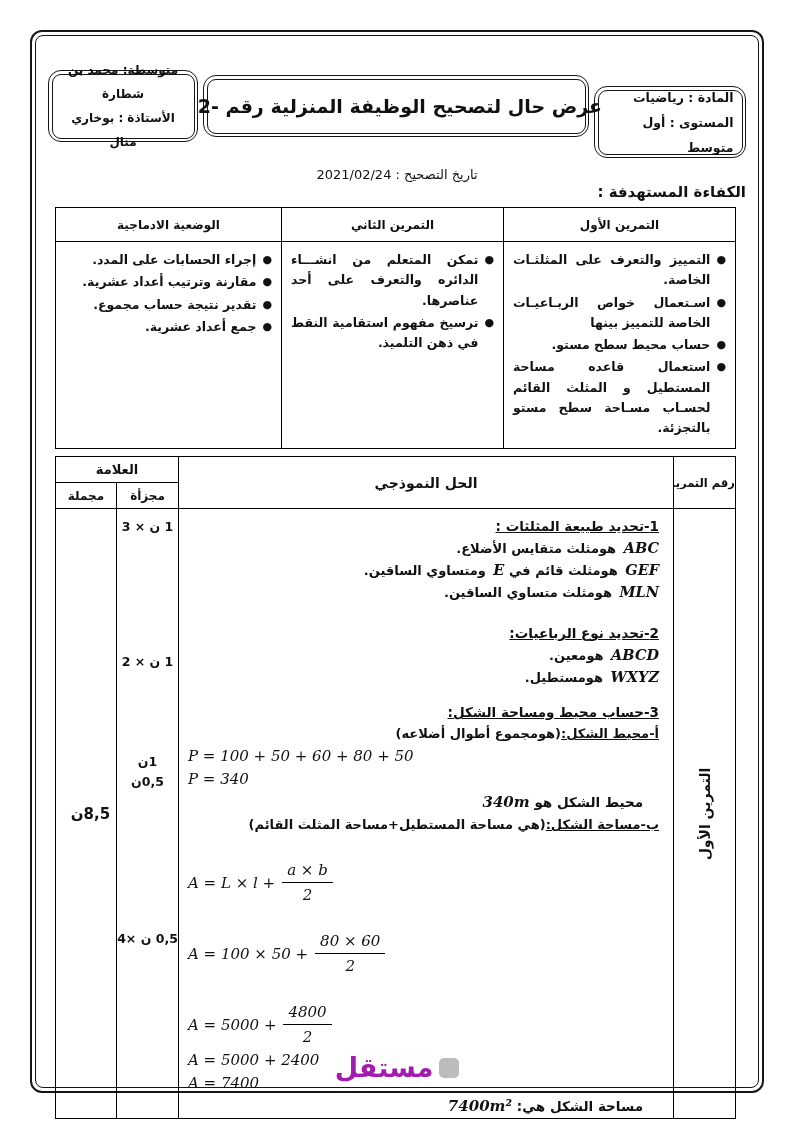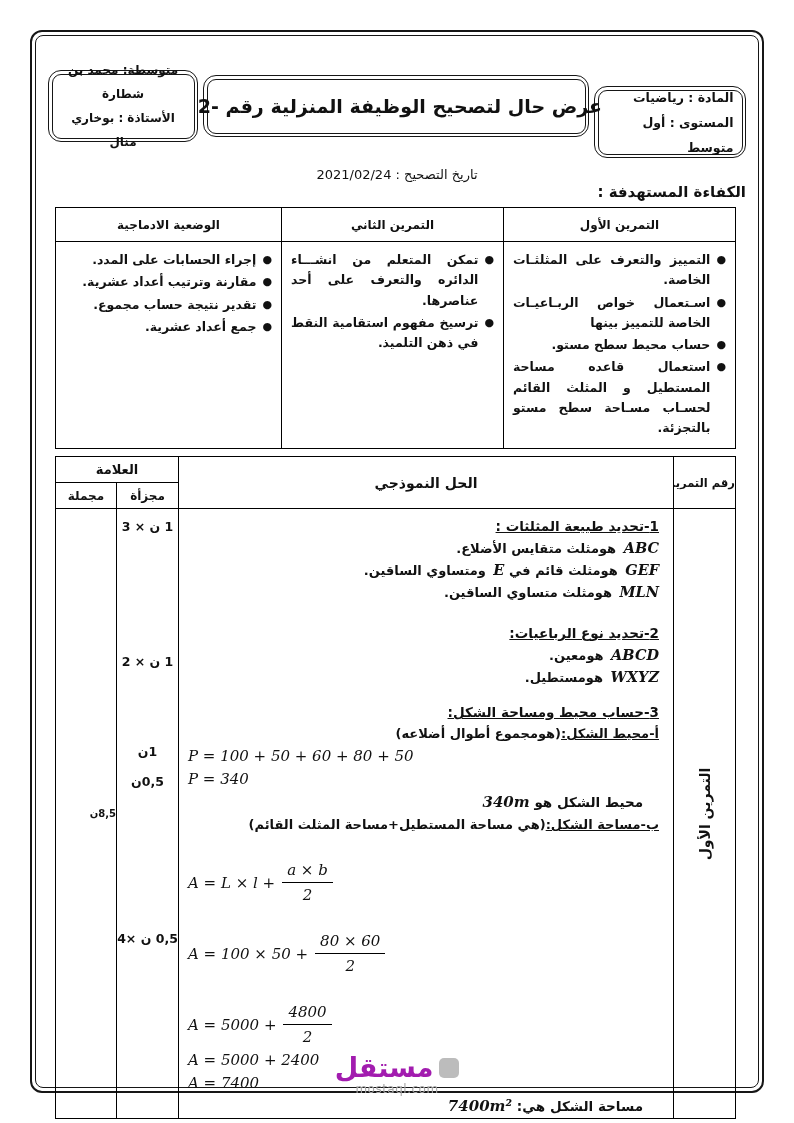--- a/index.html
+++ b/index.html
@@ -43,21 +43,21 @@
   .hdr-num { font-size:11.5px; white-space:nowrap; overflow:hidden; }
   .hdr-sol { font-size:14px; }
   .hdr-mark { font-size:13px; }
   .hdr-sub { font-size:12px; }
   .body-row td { height:575px;padding-left:9px; }
   .exercise-cell { position:relative; }
   .vertical-text { position:absolute; left:50%; top:50%; transform:translate(-50%,-50%) rotate(-90deg); white-space:nowrap; font-weight:bold; font-size:14px; }
   .sol-cell { vertical-align:top; padding:6px 14px 0 8px; }
   .marks-cell { position:relative; }
   .mark { position:absolute; left:0; right:0; text-align:center; font-size:12.5px; font-weight:bold; }
-  .total-cell { vertical-align:middle; font-size:10px; font-weight:bold; }
+  .total-cell { text-align:center; vertical-align:middle; font-size:15px; font-weight:bold; }
 
   
   .sec-title { font-size:13.5px; font-weight:bold; text-decoration:underline; margin:3px 0 3px; }
   .sec-title.mt-lg { margin-top:22px; }
   .sec-title.mt-md { margin-top:16px; }
   .sec-title-inline { font-weight:bold; text-decoration:underline; }
   .sol-line { font-size:13px; font-weight:bold; line-height:21px; text-align:right; }
   .mvar { font-family:"DejaVu Serif", serif; font-style:italic; font-weight:bold; font-size:14.5px; margin-left:3px; }
   .eq { direction:ltr; text-align:left; font-family:"DejaVu Serif", serif; font-style:italic; font-size:15px; line-height:22px; margin:1px 0; font-weight:500; }
   .eq-frac { display:flex; align-items:center; gap:7px; min-height:44px;margin-top:24px; }
@@ -252,34 +252,33 @@
             <div class="eq">A = 5000 + 2400</div>
             <div class="eq">A = 7400</div>
             <div class="result-line">
               <span>مساحة الشكل هي:</span>
               <span class="mvar">7400m²</span>
             </div>
           </td>
           <td class="marks-cell">
             <span class="mark" style="top:10px">1 ن × 3</span>
             <span class="mark" style="top:145px">1 ن × 2</span>
-            <span class="mark" style="top:235px">1ن</span>
+            <span class="mark" style="top:245px">1ن</span>
             <span class="mark" style="top:265px">0,5ن</span>
             <span class="mark" style="top:422px">0,5 ن ×4</span>
           </td>
           <td class="total-cell">
             <span>8,5ن</span>
           </td>
         </tr>
       </tbody>
         </table>
 
     </div>
   </div>
 
   <div class="watermark">
     <div class="wm-row">
       <div class="wm-logo"></div>
       <div class="wm-name">مستقل</div>
     </div>
-    <div class="wm-url">mostaql.com</div>
   </div>
 </div>
 
 </body></html>

